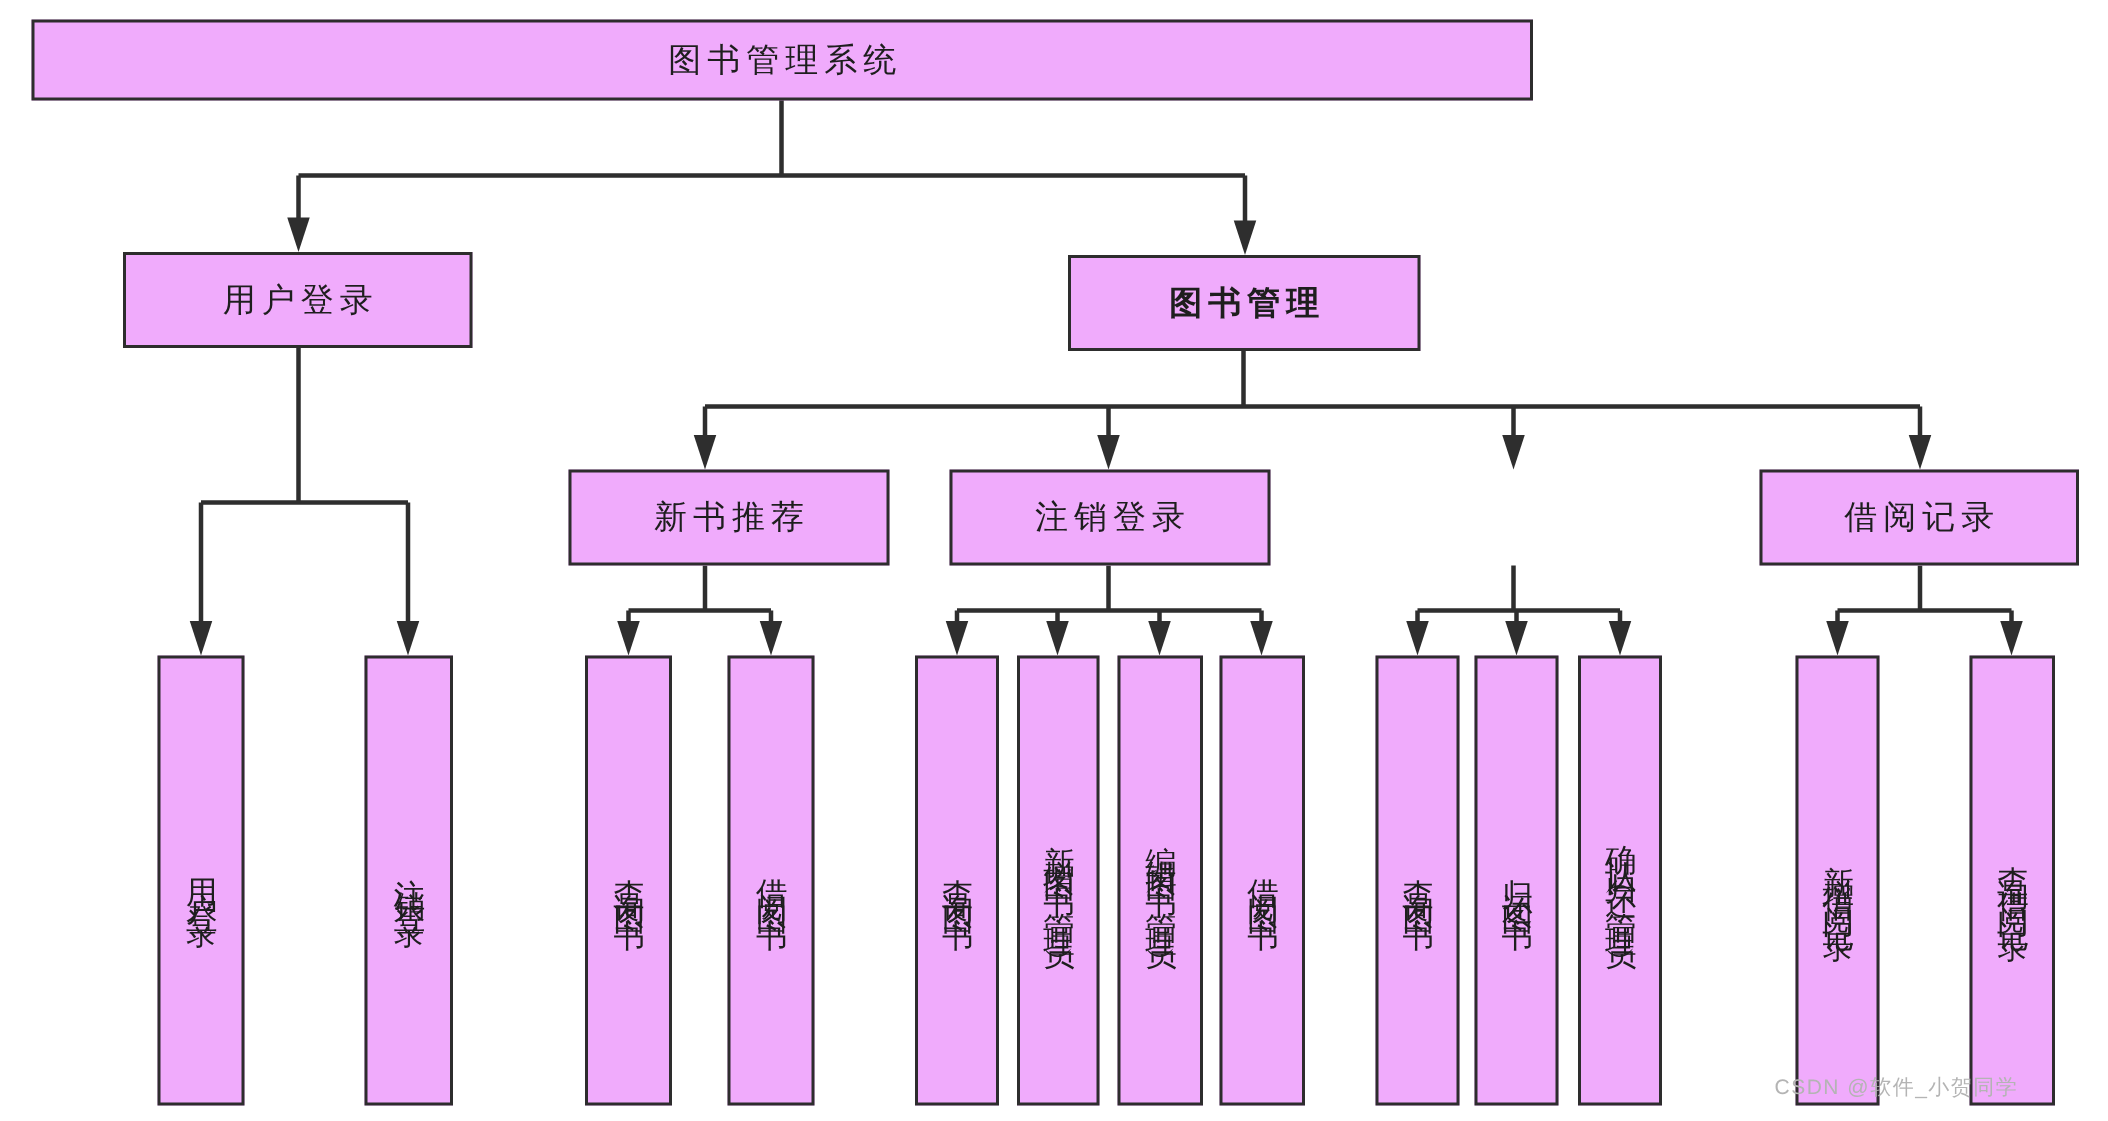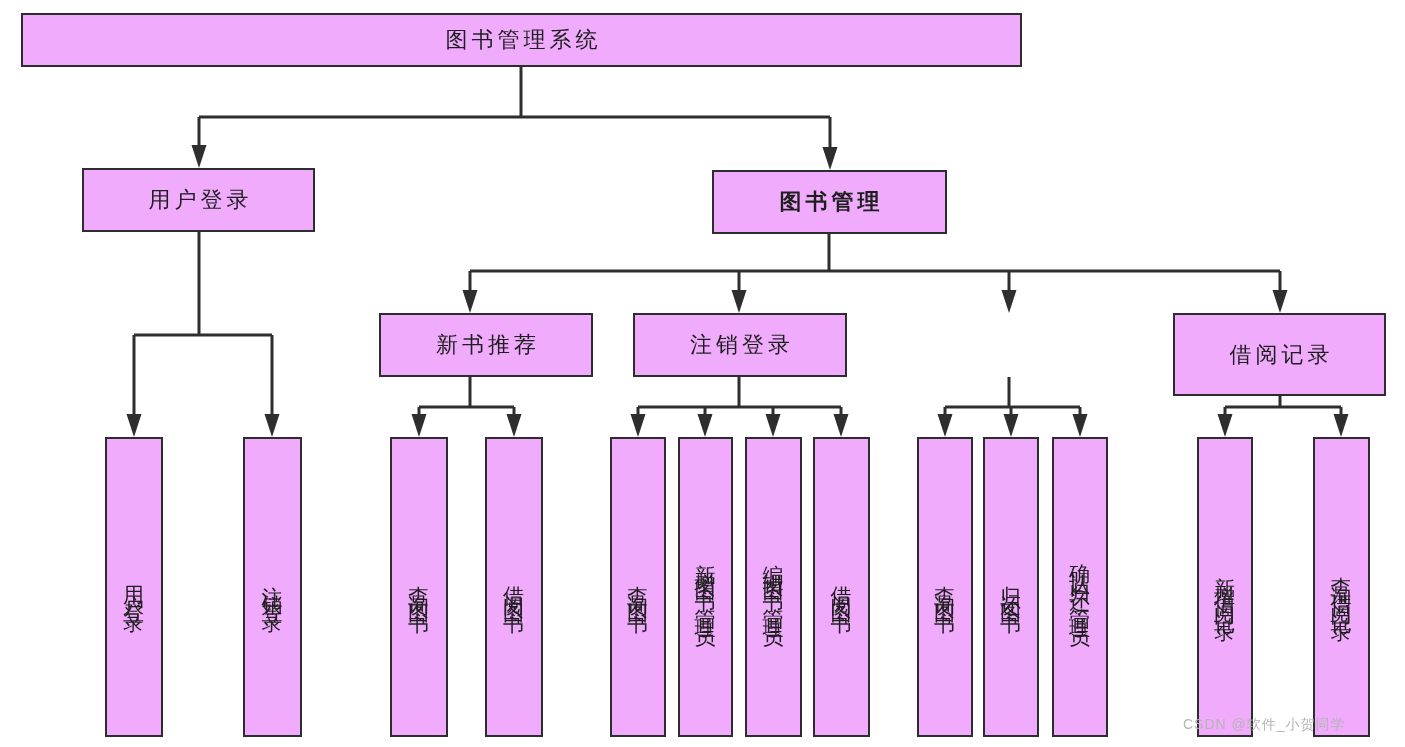--- a/index.html
+++ b/index.html
@@ -94,21 +94,21 @@
     </g>
   </svg>
 
   <div class="box h-box" style="left:21px; top:13px; width:1001px; height:54px;">图书管理系统</div>
 
   <div class="box h-box" style="left:82px; top:168px; width:233px; height:64px;">用户登录</div>
   <div class="box h-box" style="left:712px; top:170px; width:235px; height:64px;font-weight:bold;">图书管理</div>
 
   <div class="box h-box" style="left:363px; top:313px; width:214px; height:64px;margin-left:16px;">新书推荐</div>
   <div class="box h-box" style="left:633px; top:313px; width:214px; height:64px;">注销登录</div>
-  <div class="box h-box" style="left:1173px; top:313px; width:213px; height:83px;">借阅记录</div>
+  <div class="box h-box" style="left:1173px; top:313px; width:213px; height:64px;">借阅记录</div>
 
   <div class="box v-box" style="left:105px; top:437px; width:58px; height:300px;">用户登录</div>
   <div class="box v-box" style="left:243px; top:437px; width:59px; height:300px;">注销登录</div>
 
   <div class="box v-box" style="left:390px; top:437px; width:58px; height:300px;">查询图书</div>
   <div class="box v-box" style="left:485px; top:437px; width:58px; height:300px;">借阅图书</div>
 
   <div class="box v-box" style="left:610px; top:437px; width:56px; height:300px;">查询图书</div>
   <div class="box v-box" style="left:678px; top:437px; width:55px; height:300px;">新增图书（管理员）</div>
   <div class="box v-box" style="left:745px; top:437px; width:57px; height:300px;">编辑图书（管理员）</div>

